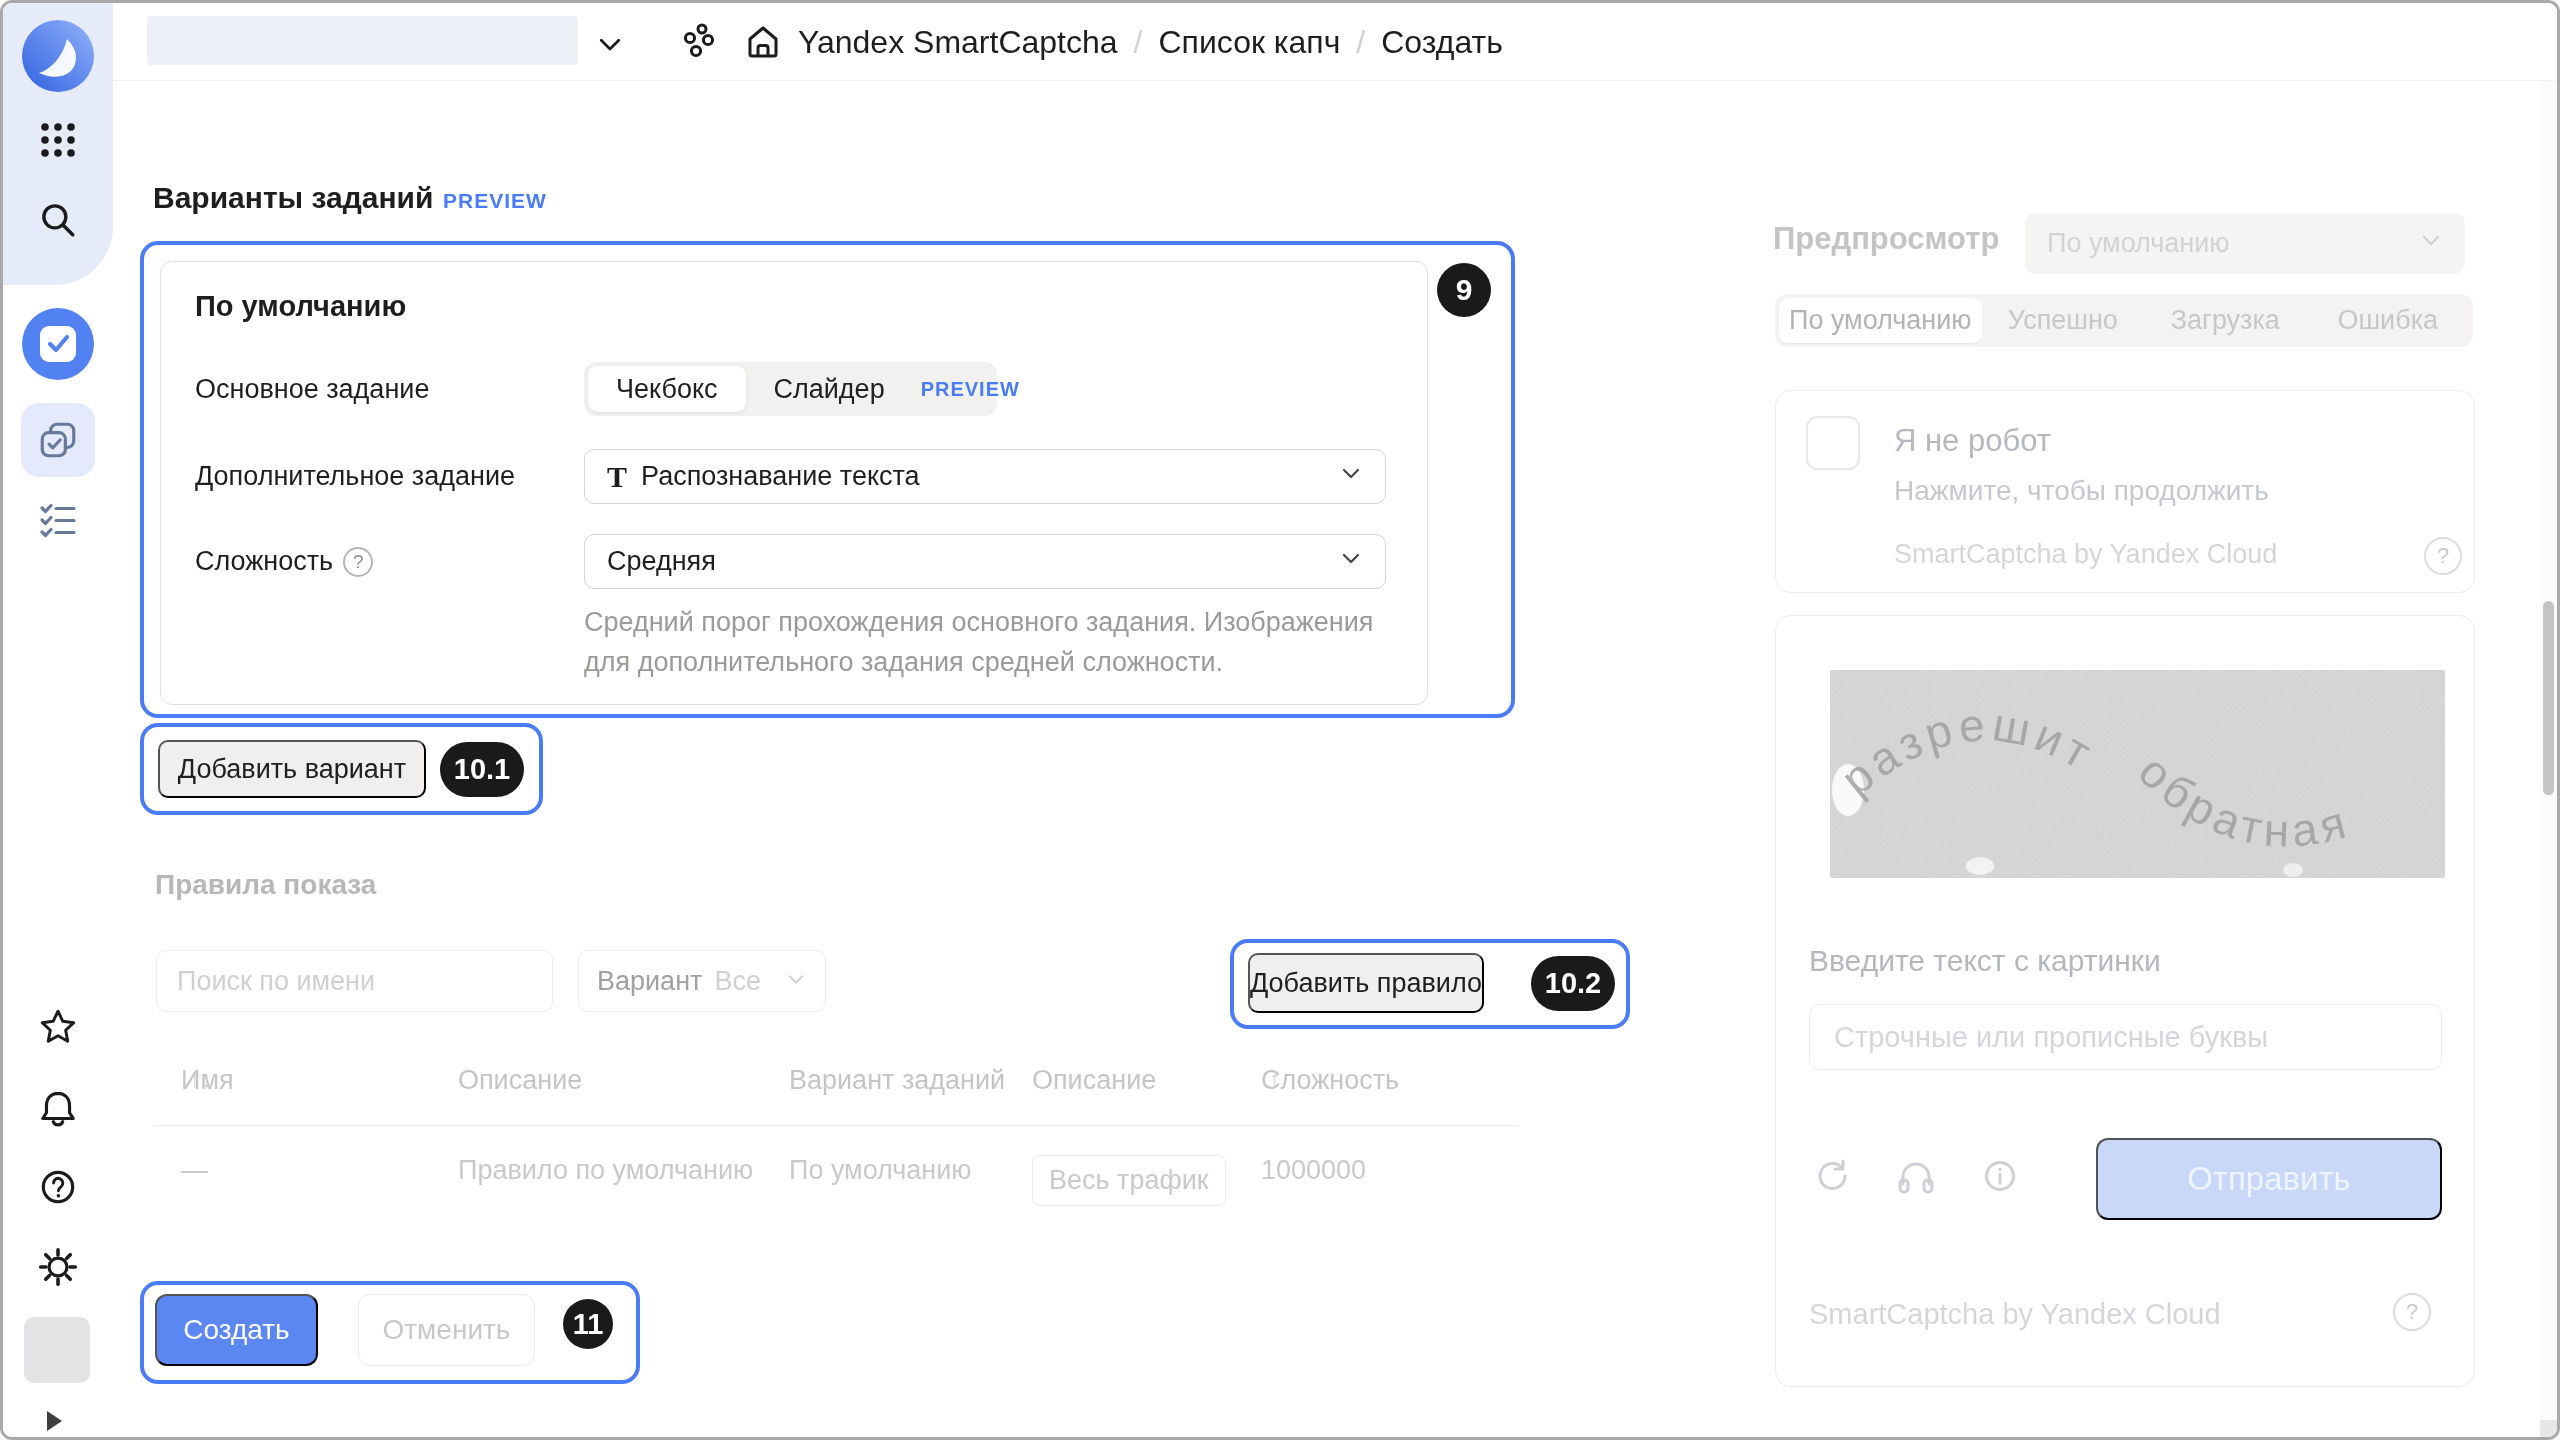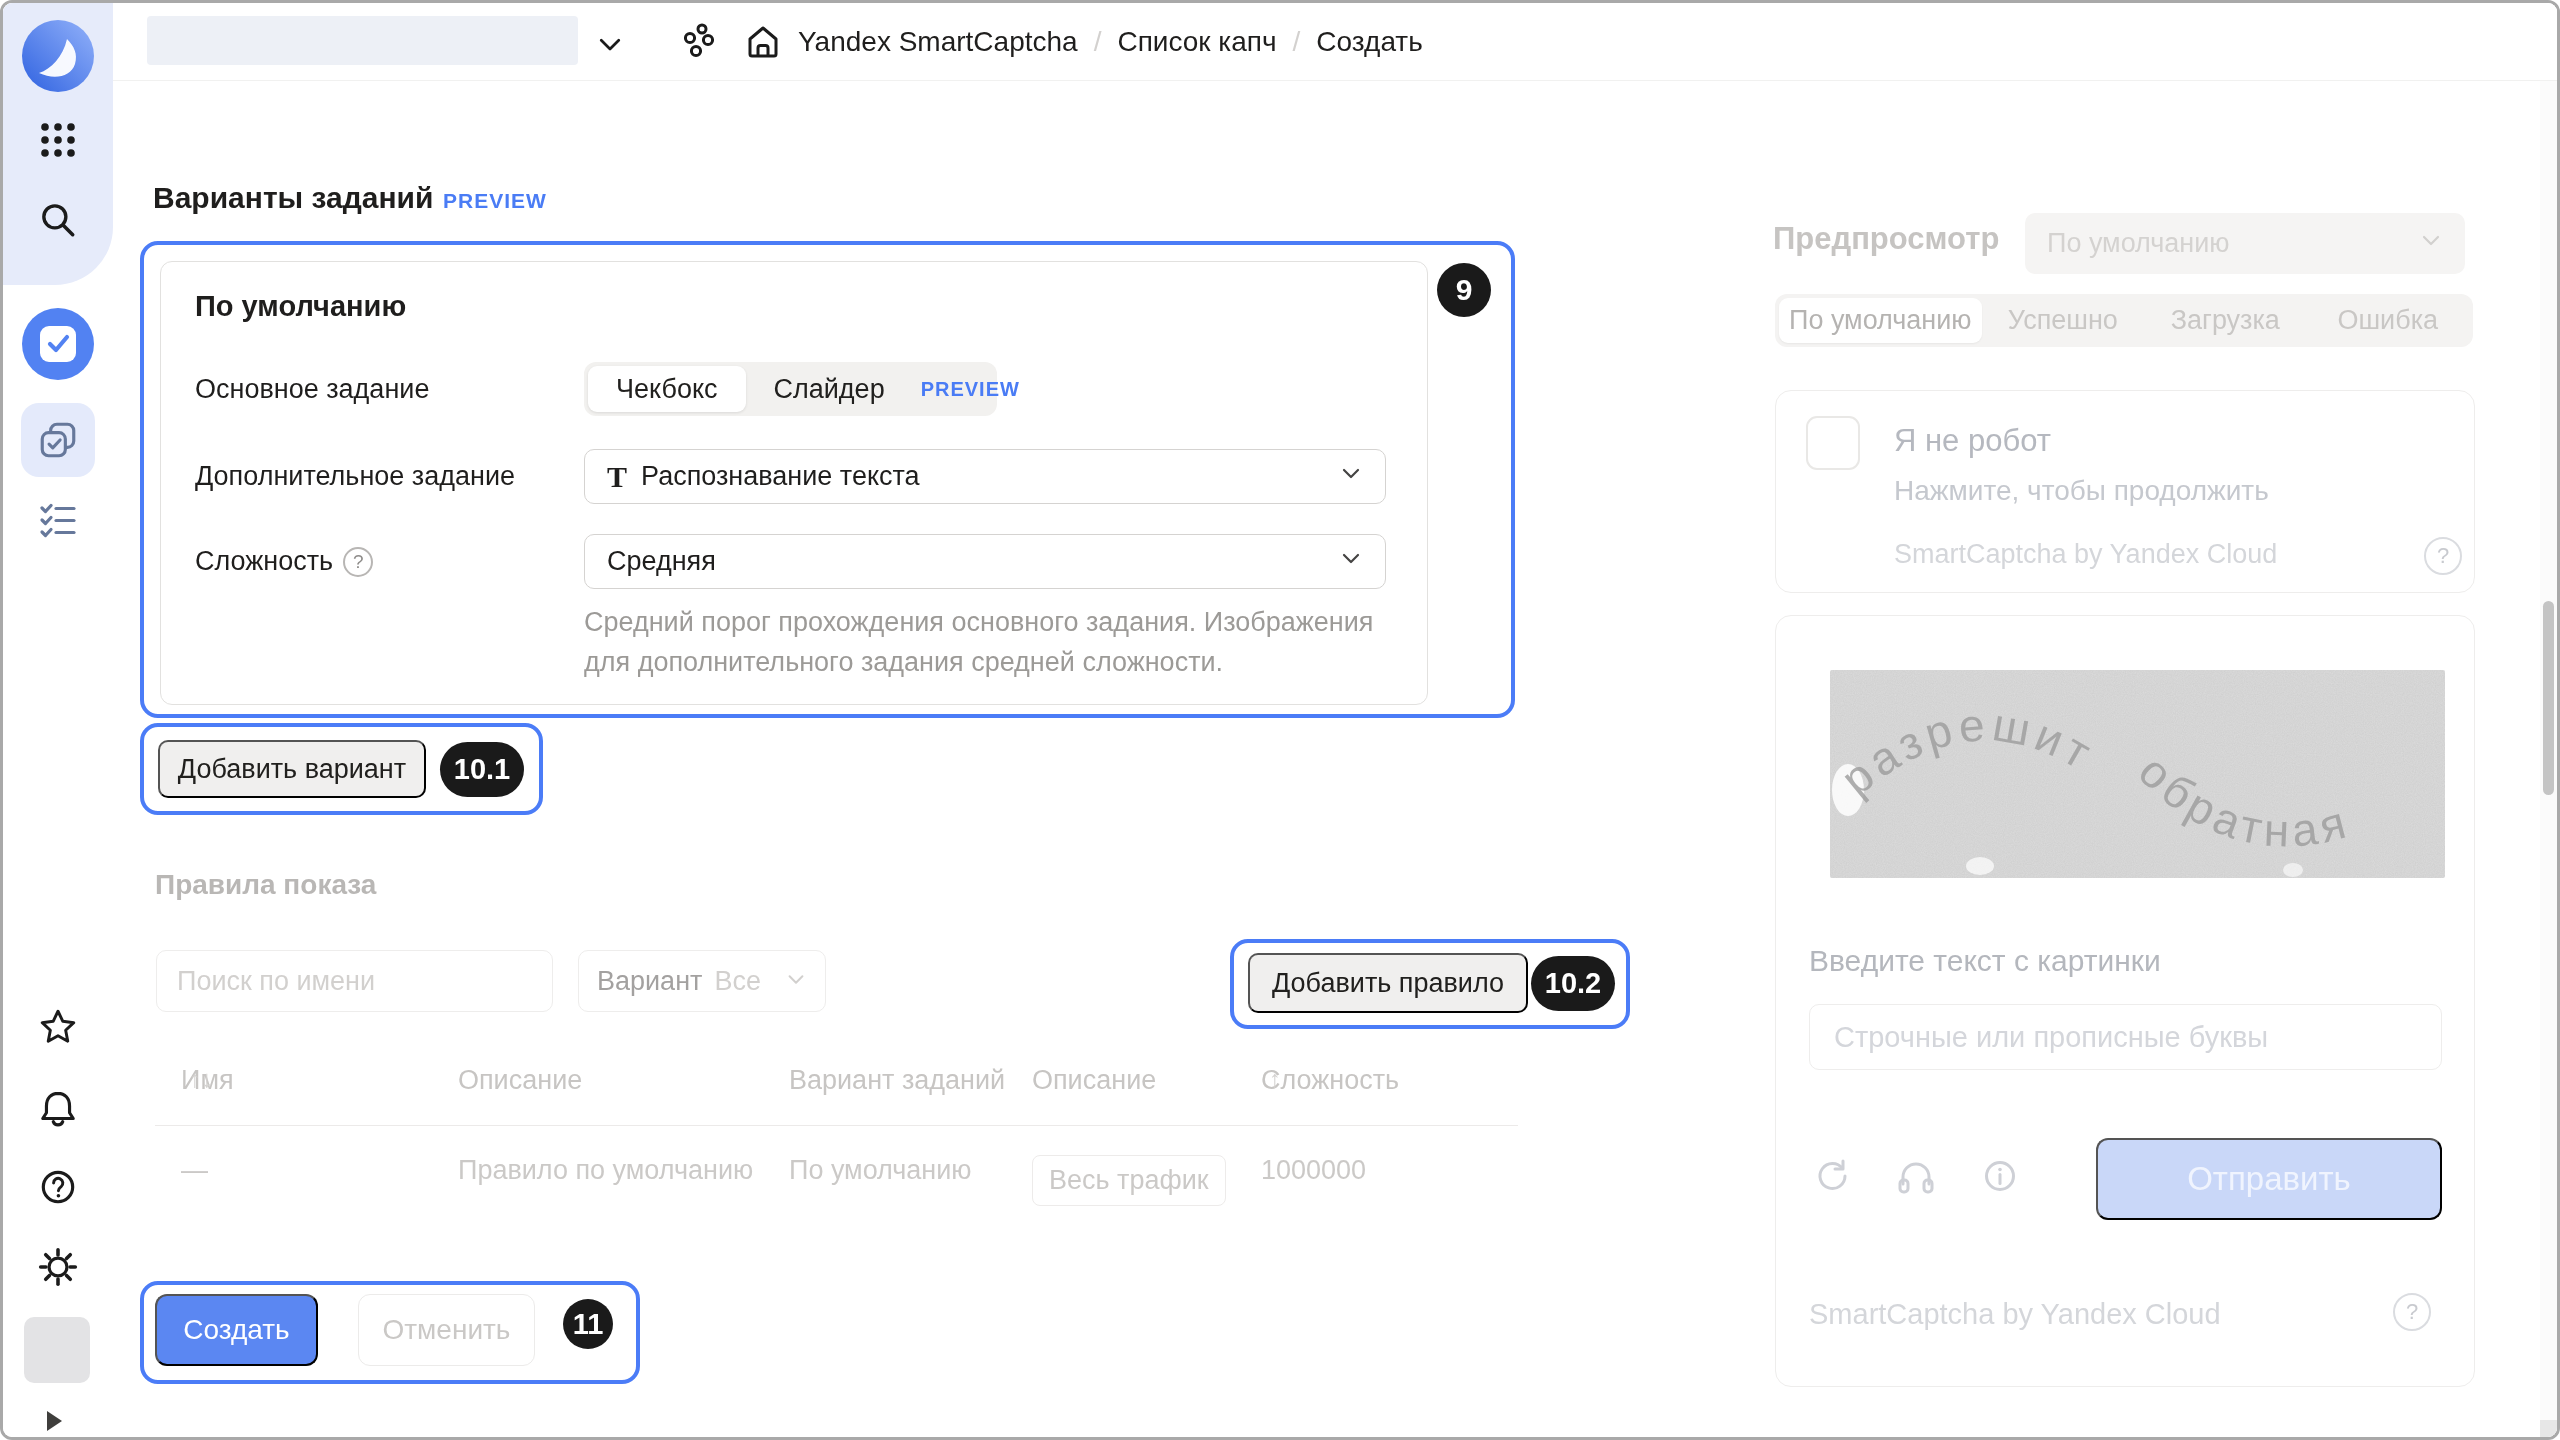--- a/index.html
+++ b/index.html
@@ -29,21 +29,21 @@
   
   .topbar { position:absolute; left:110px; top:0; right:0; height:78px; background:#fff;
     border-bottom:1px solid #f1f1f0; display:flex; align-items:center; z-index:4; }
   .redacted { position:absolute; left:34px; top:13px; width:431px; height:49px;
     background:#edf0f6; border-radius:4px; cursor:pointer; }
   .tb-chev { position:absolute; left:482px; top:26px; color:#1b1b1b; cursor:pointer; }
   .tb-ico { position:absolute; top:19px; cursor:pointer; }
   .tb-services { left:568px; }
   .tb-home { left:630px; }
   .breadcrumb { position:absolute; left:685px; top:0; height:78px; display:flex; align-items:center;
-    gap:16px; font-size:28px; color:#1f1e1d; }
+    gap:16px; font-size:32px; color:#1f1e1d; }
   .bc-sep { color:#d3d1cf; }
   .bc-link { cursor:pointer; }
 
   
   .h1 { position:absolute; left:150px; top:178px; font-size:30px; font-weight:600; color:#1f1e1d; }
   .preview-badge { position:absolute; left:440px; top:186px; font-size:21px; font-weight:700;
     letter-spacing:1px; color:#4a7cf5; }
 
   .ann { position:absolute; border:4px solid #4b7cf7; border-radius:18px; background:transparent; }
   .ann-9   { left:137px; top:238px;  width:1375px; height:477px; }
@@ -77,21 +77,21 @@
   .t-glyph { font-family:"Liberation Serif", serif; font-weight:700; font-size:30px; margin-right:14px; }
   .chev { color:#454443; }
 
   .qcircle { width:30px; height:30px; border:2px solid #b8b6b4; border-radius:50%;
     color:#8f8d8b; font-size:19px; display:flex; align-items:center; justify-content:center; cursor:pointer; }
   .hint { position:absolute; left:423px; top:340px; width:800px; font-size:27px; line-height:40px; color:#9c9a97; }
 
   .btn-grey { position:absolute; background:#f0efee; border-radius:10px; font-size:27px; color:#21201e;
     display:flex; align-items:center; justify-content:center; cursor:pointer; }
   .btn-add-variant { left:155px; top:737px; width:268px; height:58px; }
-  .btn-add-rule    { left:1245px; top:950px; width:280px; height:60px; }
+  .btn-add-rule    { left:1245px; top:950px; width:236px; height:60px; }
 
   
   .rules-h { position:absolute; left:152px; top:866px; font-size:28px; font-weight:600; color:#b9b7b5; }
   .search-box { position:absolute; left:153px; top:947px; width:397px; height:62px;
     border:1px solid #eeedec; border-radius:10px; }
   .search-box input { width:100%; height:100%; border:none; outline:none; background:transparent;
     font-family:inherit; font-size:27px; color:#a8a6a4; padding:0 20px; }
   .search-box input::placeholder { color:#d2d0ce; }
   .filter-sel { position:absolute; left:575px; top:947px; width:248px; height:62px;
     border:1px solid #eeedec; border-radius:10px; display:flex; align-items:center;

